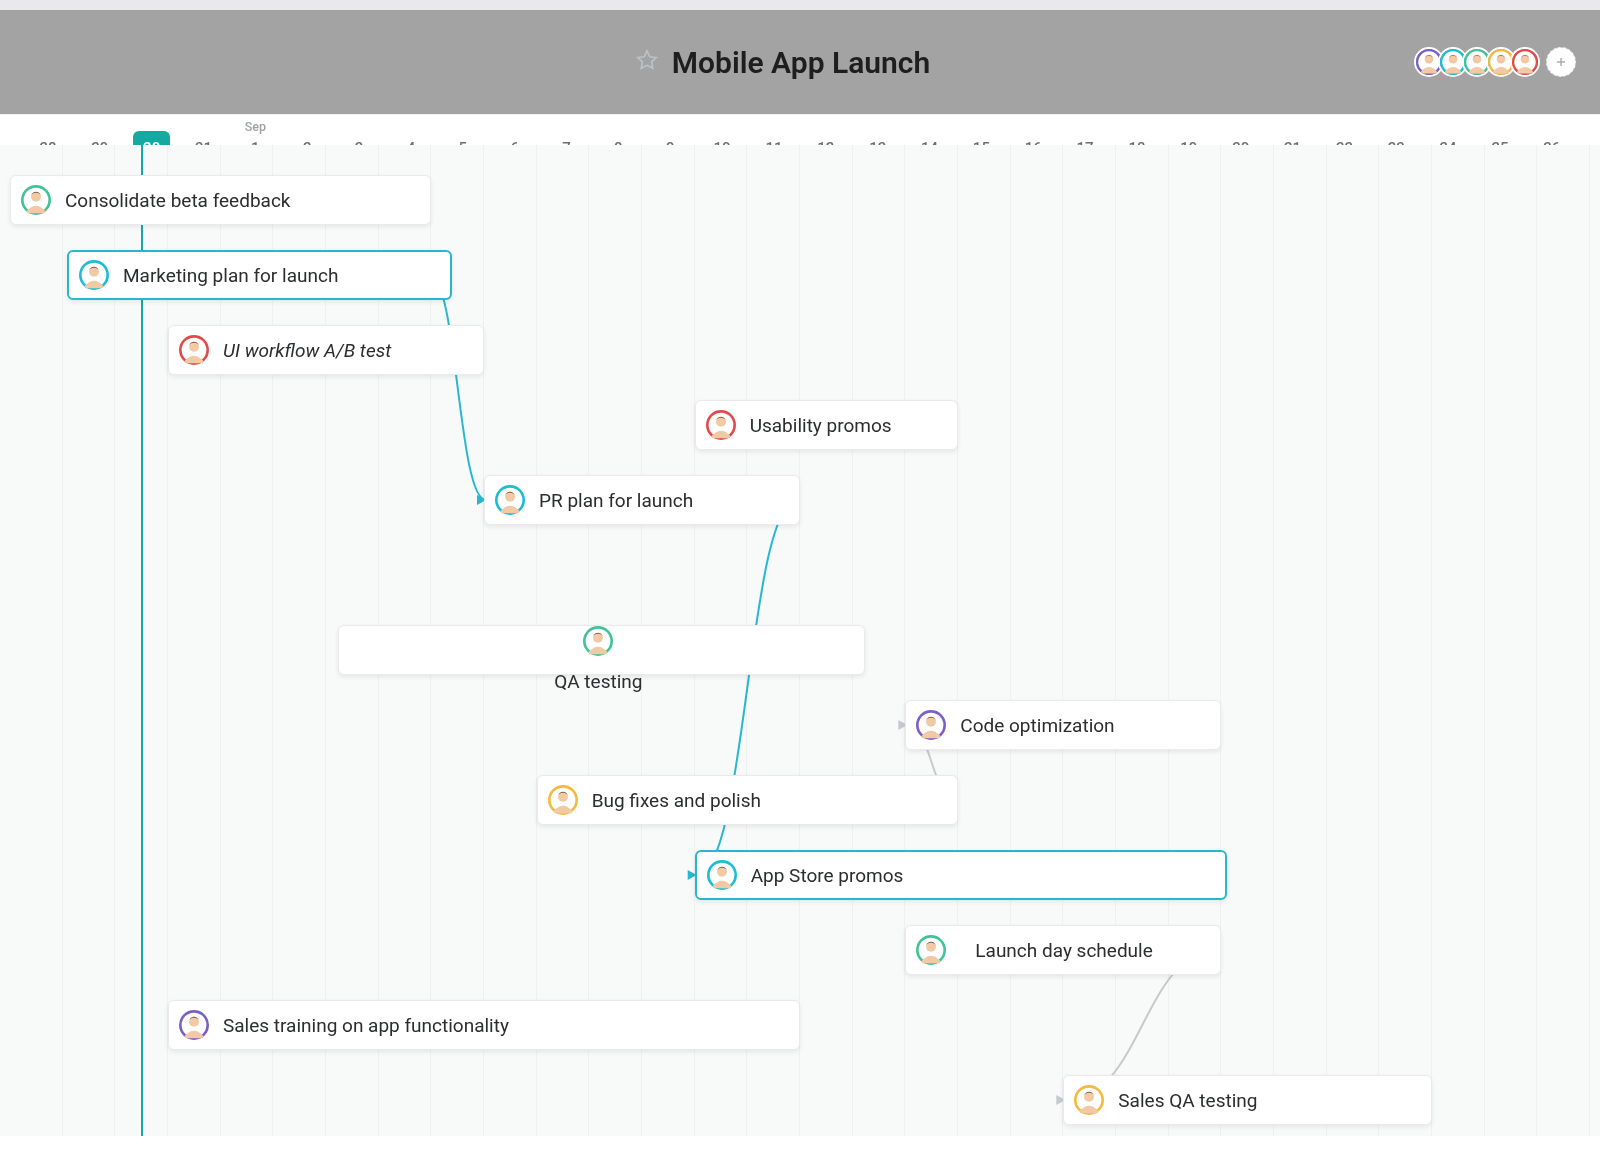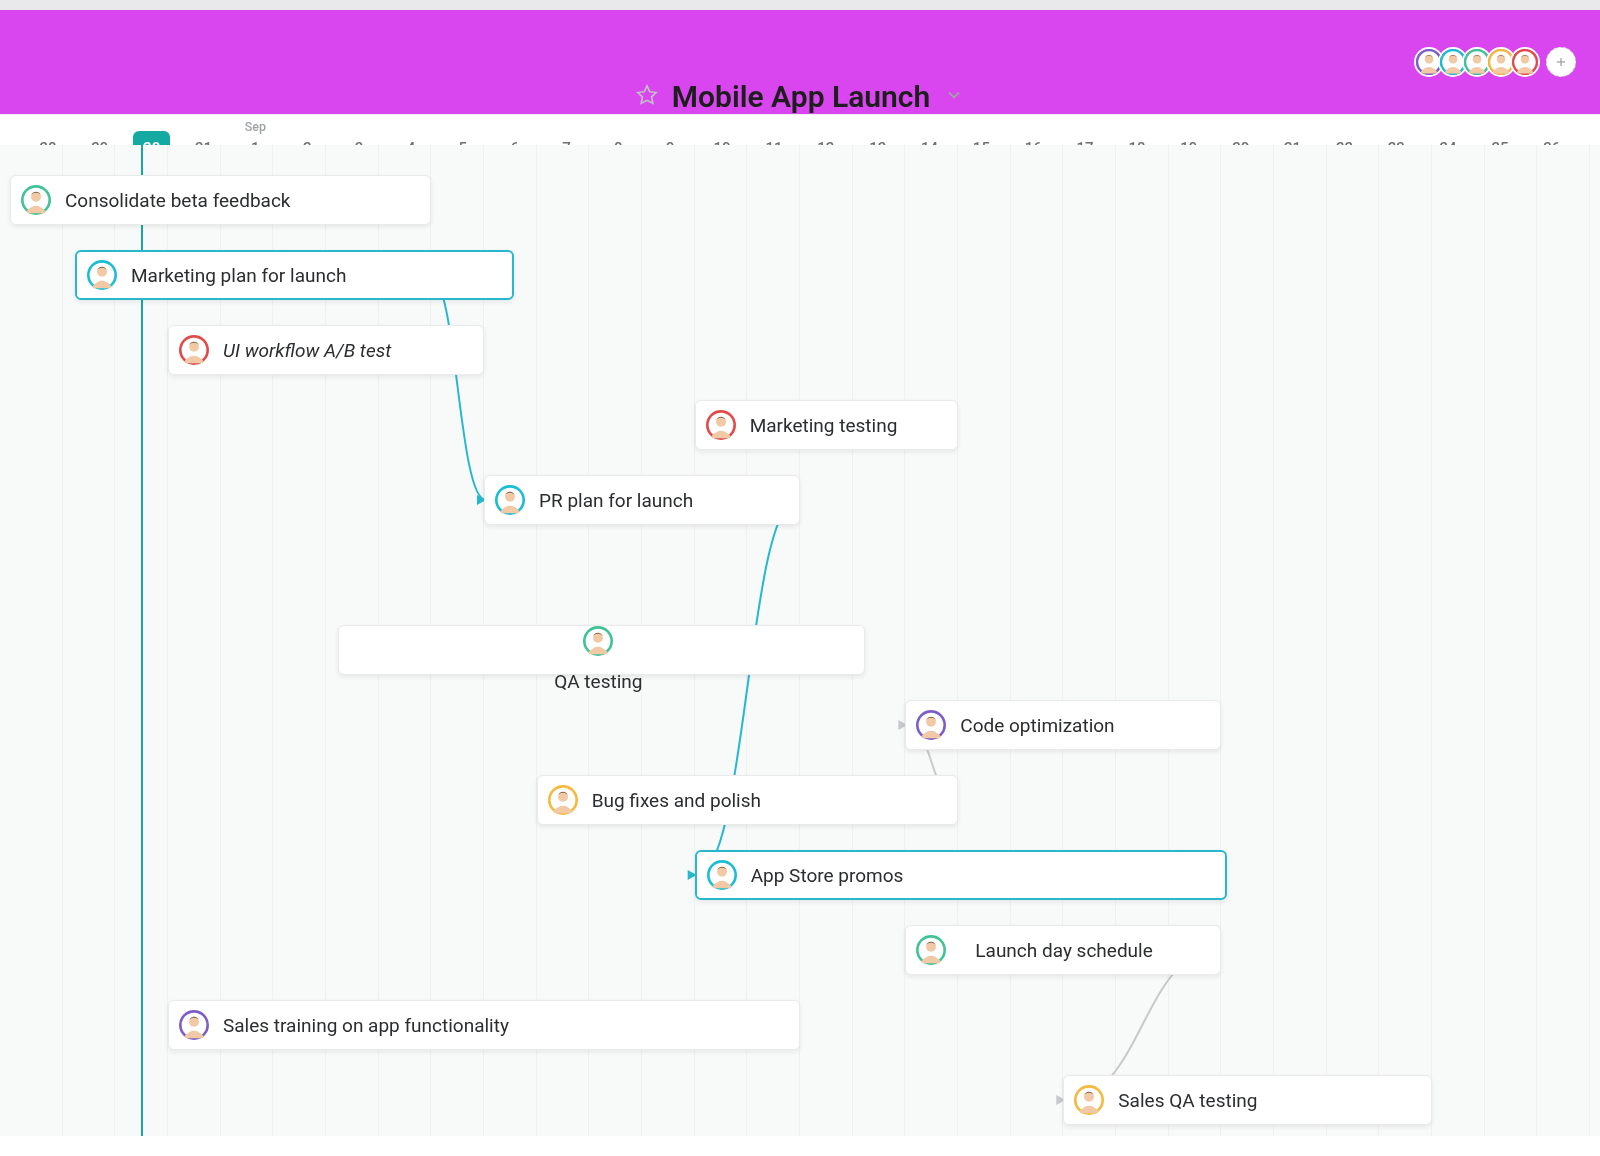--- a/index.html
+++ b/index.html
@@ -1,18 +1,18 @@
 <!DOCTYPE html>
 <html><head>
 <meta charset="utf-8">
 <style>
   * { box-sizing: border-box; margin: 0; padding: 0; }
   html, body { width: 1600px; height: 1156px; font-family: -apple-system, BlinkMacSystemFont, "Segoe UI", Roboto, Helvetica, Arial, sans-serif; background:#fff; overflow:hidden; }
   .topbar { width:100%; height:10px; background:#E9E9EB; }
-  .header { position:relative; width:100%; height:105px; background:#d946ef; display:flex; align-items:flex-end; justify-content:center; border-bottom:1px solid #F1F1F1; }
+  .header { position:relative; width:100%; height:105px; background:#a3a3a3; display:flex; align-items:center; justify-content:center; border-bottom:1px solid #F1F1F1; }
   .title-wrap { display:flex; align-items:center; gap:14px; }
   .star-icon { color:#BFC2C5; }
   .title { font-size:30px; font-weight:650; color:#1e1e1e; }
   .chev { color:#A0A2A5; }
   .members { position:absolute; right:24px; top:50%; transform:translateY(-50%); display:flex; align-items:center; }
   .avatar-s { width:30px; height:30px; border-radius:50%; border:2px solid #fff; margin-left:-6px; display:flex; align-items:center; justify-content:center; }
   .avatar-s svg, .avatar svg { width:100%; height:100%; }
   .add-btn { width:30px; height:30px; border-radius:50%; border:1.5px dashed #CBCDD0; background:#fff; color:#A0A2A5; display:flex; align-items:center; justify-content:center; margin-left:6px; cursor:pointer; }
 
   .timeline { position:relative; width:100%; height:30px; display:flex; padding:0 22px; }
@@ -248,21 +248,21 @@
     <div class="task" style="left: 10px; top: 30px; width: 421.333px;">
       <div class="avatar"><svg viewBox="0 0 32 32">
           <circle cx="16" cy="16" r="16" fill="#3FC397"></circle>
           <circle cx="16" cy="16" r="13.2" fill="#fff"></circle>
           <circle cx="16" cy="12.5" r="5.3" fill="#F2C9A5"></circle>
           <path d="M6.5 27 Q16 17 25.5 27 L25.5 30 L6.5 30 Z" fill="#F2C9A5"></path>
           <path d="M10.7 10.5 Q16 4 21.3 10.5 Q18 8 16 8 Q14 8 10.7 10.5 Z" fill="#5a3b1e"></path>
         </svg></div>
       <div class="task-label">Consolidate beta feedback</div>
     </div>
-    <div class="task hl" style="left: 75px; top: 105px; width: 439px;">
+    <div class="task hl" style="left: 67px; top: 105px; width: 385px;">
       <div class="avatar"><svg viewBox="0 0 32 32">
           <circle cx="16" cy="16" r="16" fill="#1BBDD4"></circle>
           <circle cx="16" cy="16" r="13.2" fill="#fff"></circle>
           <circle cx="16" cy="12.5" r="5.3" fill="#F2C9A5"></circle>
           <path d="M6.5 27 Q16 17 25.5 27 L25.5 30 L6.5 30 Z" fill="#F2C9A5"></path>
           <path d="M10.7 10.5 Q16 4 21.3 10.5 Q18 8 16 8 Q14 8 10.7 10.5 Z" fill="#5a3b1e"></path>
         </svg></div>
       <div class="task-label">Marketing plan for launch</div>
     </div>
     <div class="task" style="left: 168px; top: 180px; width: 316px; font-style: italic;">
@@ -276,21 +276,21 @@
       <div class="task-label">UI workflow A/B test</div>
     </div>
     <div class="task" style="left: 694.667px; top: 255px; width: 263.333px;">
       <div class="avatar"><svg viewBox="0 0 32 32">
           <circle cx="16" cy="16" r="16" fill="#E24A4A"></circle>
           <circle cx="16" cy="16" r="13.2" fill="#fff"></circle>
           <circle cx="16" cy="12.5" r="5.3" fill="#F2C9A5"></circle>
           <path d="M6.5 27 Q16 17 25.5 27 L25.5 30 L6.5 30 Z" fill="#F2C9A5"></path>
           <path d="M10.7 10.5 Q16 4 21.3 10.5 Q18 8 16 8 Q14 8 10.7 10.5 Z" fill="#5a3b1e"></path>
         </svg></div>
-      <div class="task-label">Marketing testing</div>
+      <div class="task-label">Usability promos</div>
     </div>
     <div class="task" style="left: 484px; top: 330px; width: 316px;">
       <div class="avatar"><svg viewBox="0 0 32 32">
           <circle cx="16" cy="16" r="16" fill="#1BBDD4"></circle>
           <circle cx="16" cy="16" r="13.2" fill="#fff"></circle>
           <circle cx="16" cy="12.5" r="5.3" fill="#F2C9A5"></circle>
           <path d="M6.5 27 Q16 17 25.5 27 L25.5 30 L6.5 30 Z" fill="#F2C9A5"></path>
           <path d="M10.7 10.5 Q16 4 21.3 10.5 Q18 8 16 8 Q14 8 10.7 10.5 Z" fill="#5a3b1e"></path>
         </svg></div>
       <div class="task-label">PR plan for launch</div>

